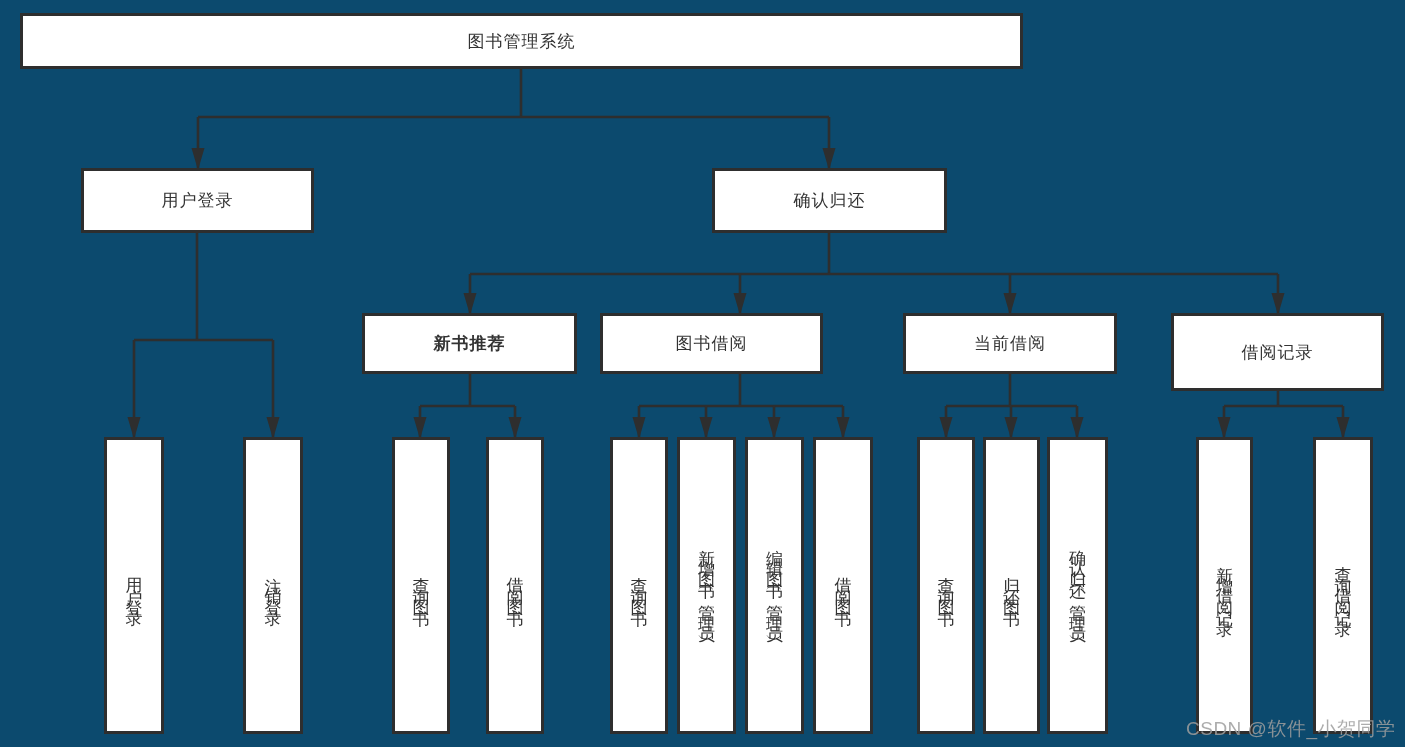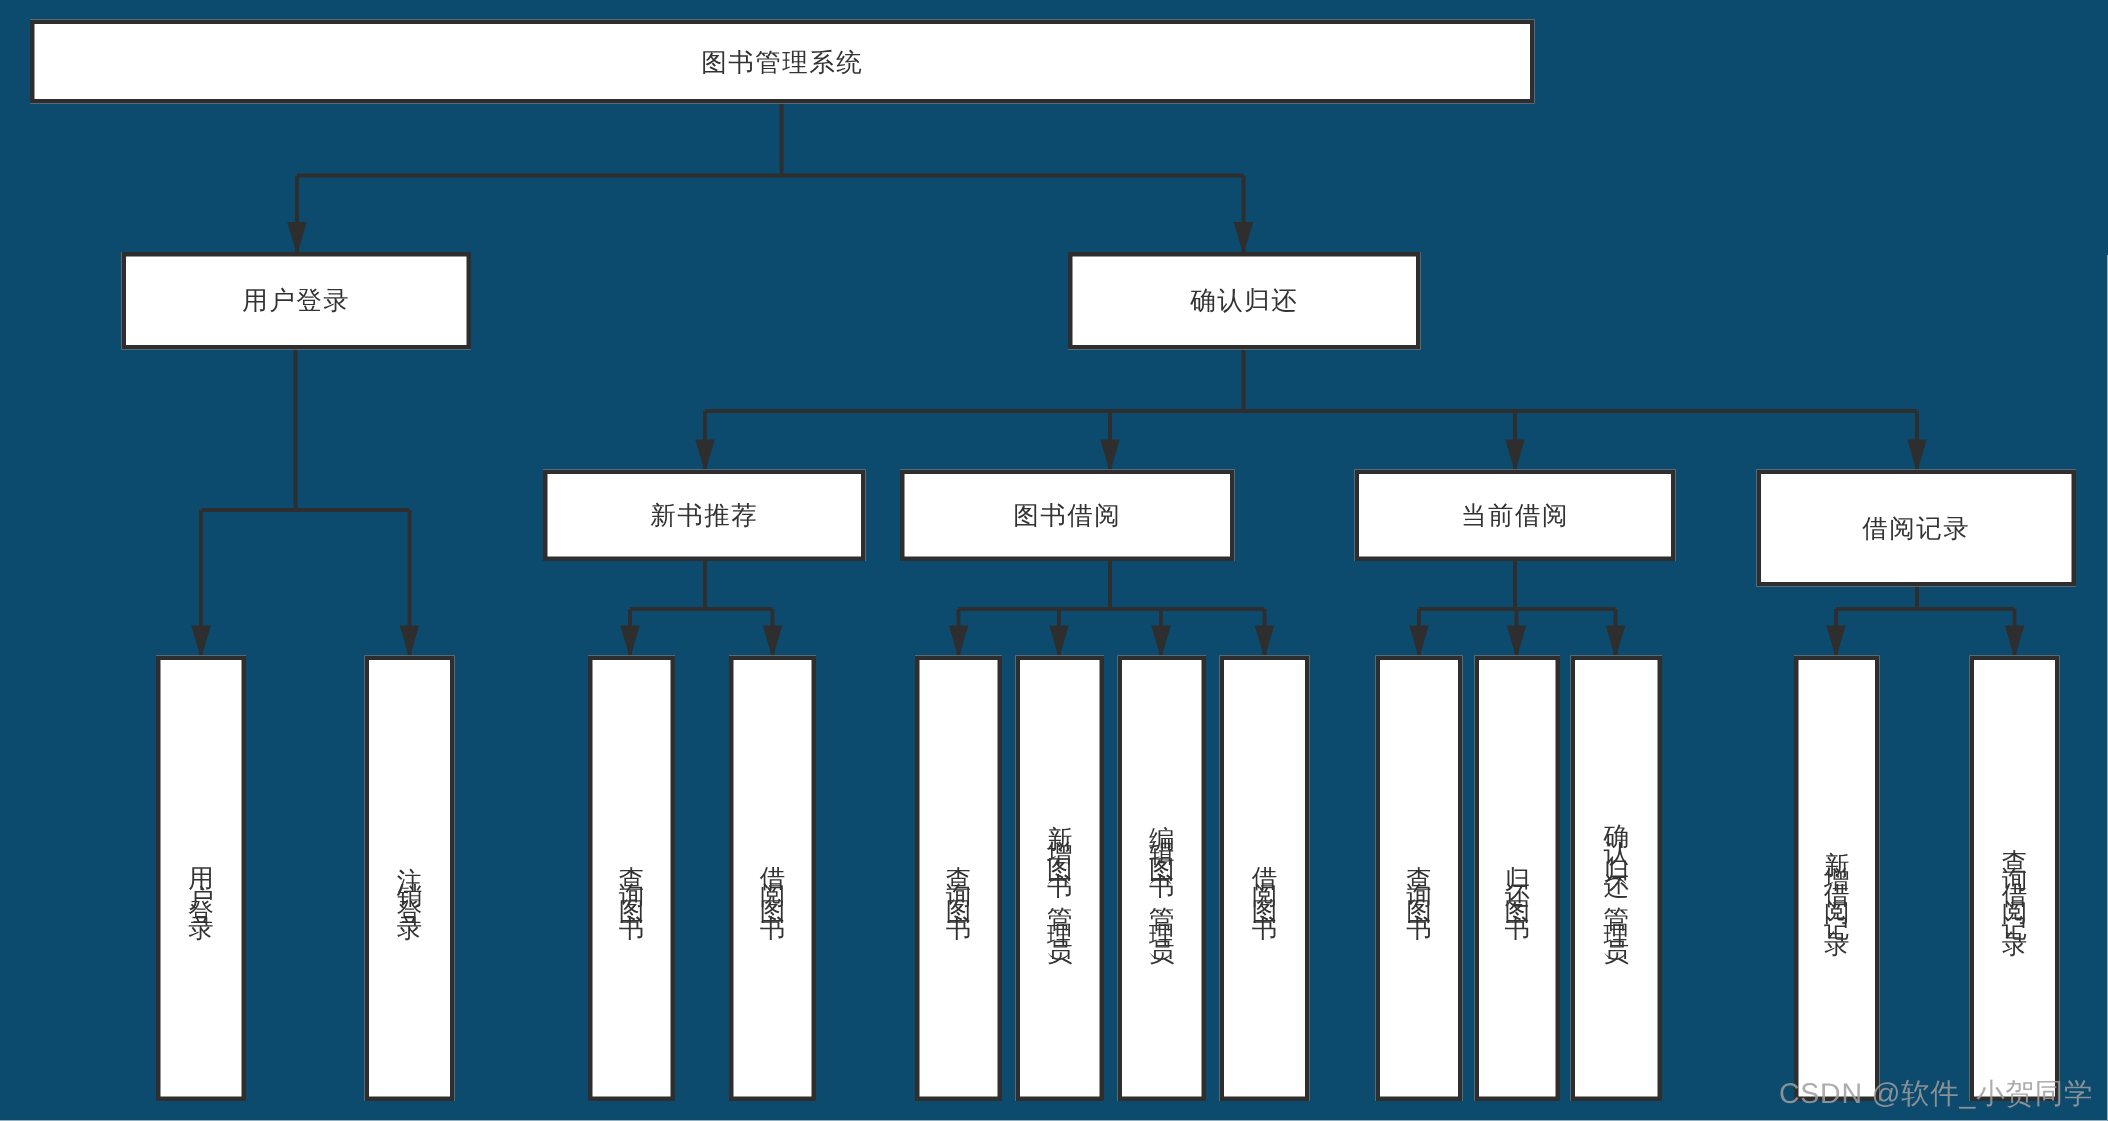--- a/index.html
+++ b/index.html
@@ -141,21 +141,21 @@
     <span>图书管理系统</span>
   </div>
 
   <div class="node" style="left:81px; top:168px; width:233px; height:65px;">
     <span>用户登录</span>
   </div>
   <div class="node" style="left:712px; top:168px; width:235px; height:65px;">
     <span>确认归还</span>
   </div>
 
-  <div class="node" style="left:362px; top:313px; width:215px; height:61px;">
+  <div class="node" style="left:362px; top:313px; width:215px; height:61px;font-weight:bold;">
     <span>新书推荐</span>
   </div>
   <div class="node" style="left:600px; top:313px; width:223px; height:61px;text-align:center;">
     <span>图书借阅</span>
   </div>
   <div class="node" style="left:903px; top:313px; width:214px; height:61px;align-items:center;">
     <span>当前借阅</span>
   </div>
   <div class="node" style="left:1171px; top:313px; width:213px; height:78px;">
     <span>借阅记录</span>

